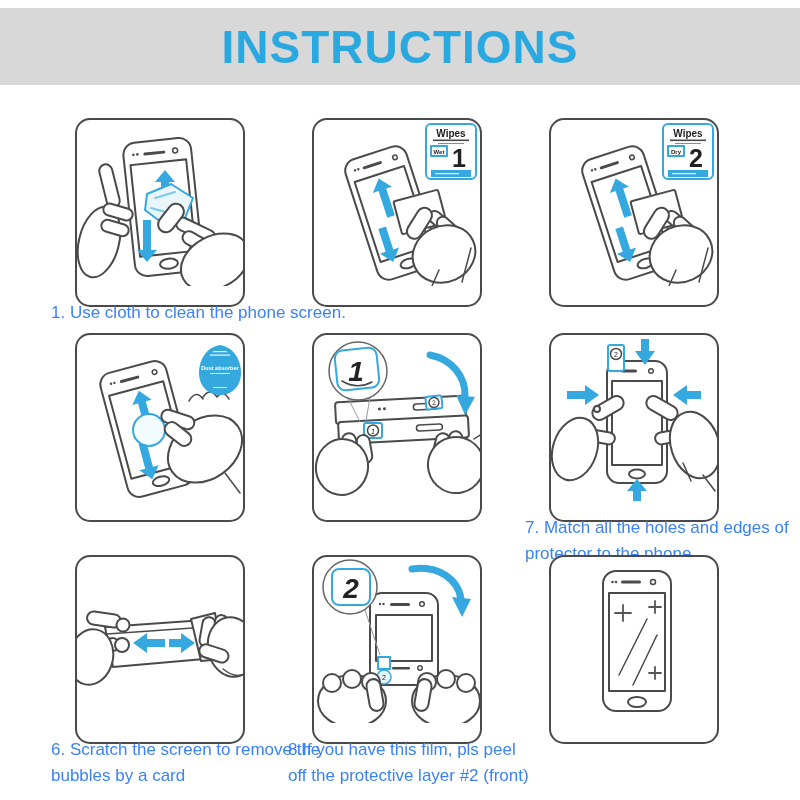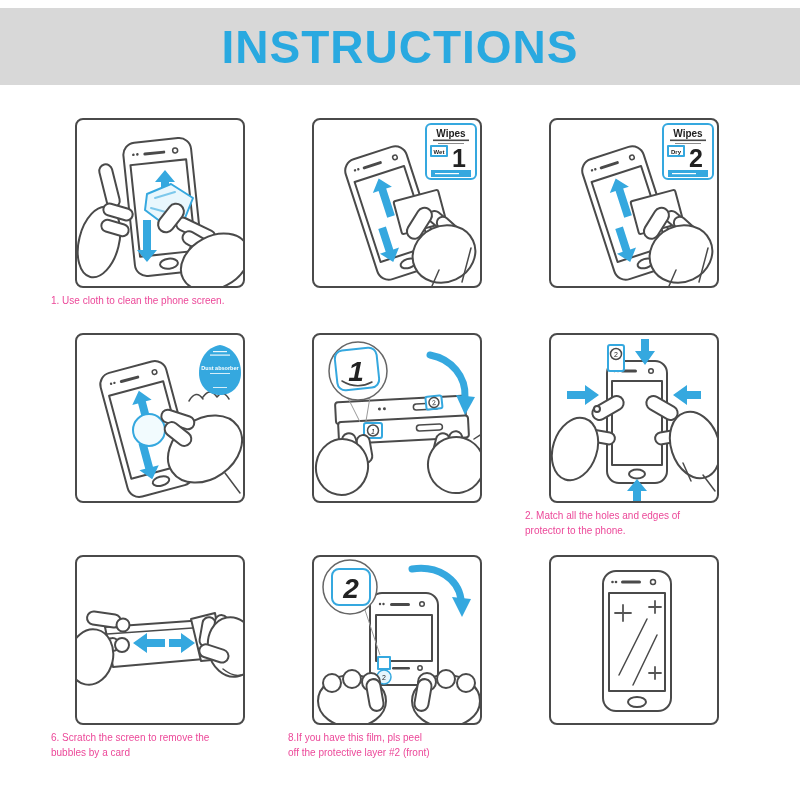--- a/index.html
+++ b/index.html
@@ -7,25 +7,25 @@
   }
   html,body{margin:0;padding:0;}
   body{width:800px;height:800px;background:var(--page-bg);font-family:"Liberation Sans",sans-serif;}
   .page{position:relative;width:800px;height:800px;overflow:hidden;background:var(--page-bg);}
   .header{position:absolute;top:8px;left:0;width:800px;height:77px;background:var(--header-bg);
           display:flex;align-items:center;justify-content:center;}
   .header .title{color:var(--header-text);font-size:46px;font-weight:bold;letter-spacing:1px;margin:0;}
   .grid{position:absolute;top:118px;left:50px;width:712px;display:grid;
         grid-template-columns:237px 237px 238px;grid-template-rows:215px 222px 222px;}
   .panel{position:relative;}
-  .box{position:absolute;left:25px;top:0;width:170px;height:170px;border:2px solid var(--line);
-       border-radius:8px;background:#fff;box-sizing:border-box;}
+  .box{position:absolute;left:25px;top:0;width:170px;height:189px;border:2px solid var(--line);
+       border-radius:15px;background:#fff;box-sizing:border-box;}
   .box svg{position:absolute;left:0;top:0;}
-  .caption{position:absolute;left:1px;top:175px;font-size:10px;line-height:1.5;
-           white-space:pre;color:#ec4899;}
+  .caption{position:absolute;left:1px;top:182px;font-size:17px;line-height:1.5;
+           white-space:pre;color:#3b82f6;}
   
   .ln{fill:#fff;stroke:var(--line);stroke-width:2;stroke-linejoin:round;stroke-linecap:round;}
   .ln-thin{fill:none;stroke:var(--line);stroke-width:1.5;stroke-linecap:round;}
   .solid{fill:var(--line);stroke:none;}
   .ac{fill:var(--accent);stroke:none;}
   .acs{fill:#fff;stroke:var(--accent);stroke-width:2;stroke-linejoin:round;}
   .acs-open{fill:none;stroke:var(--accent);stroke-width:2;stroke-linecap:round;}
   .arc{fill:none;stroke:var(--accent);stroke-width:7;stroke-linecap:round;}
   .micro{fill:#8a8a8a;}
   .microw{fill:#fff;}
@@ -270,21 +270,21 @@
             <ellipse class="ln" cx="24" cy="114" rx="22" ry="32" transform="rotate(18 24 114)"></ellipse>
           </g>
           <g>
             <rect class="ln" x="94" y="66" width="34" height="14" rx="7" transform="rotate(30 111 73)"></rect>
             <rect class="ln" x="104" y="96" width="28" height="12" rx="6" transform="rotate(-10 118 102)"></rect>
             <ellipse class="ln" cx="144" cy="110" rx="24" ry="34" transform="rotate(-18 144 110)"></ellipse>
             <path class="ln-thin" d="M152,140 L164,156 M132,128 L140,146"></path>
           </g>
         </svg>
       </div>
-      <div class="caption">2. Match all the holes and edges of
+      <div class="caption">7. Match all the holes and edges of
 protector to the phone.</div>
     </div>
 
     <div class="panel">
       <div class="box">
         <svg viewBox="0 0 166 166" width="166" height="166">
           <g>
             <path class="ln" d="M28,70 L142,62 L150,100 L36,110 Z"></path>
             <path class="ln-thin" d="M30,77 L144,69"></path>
           </g>

